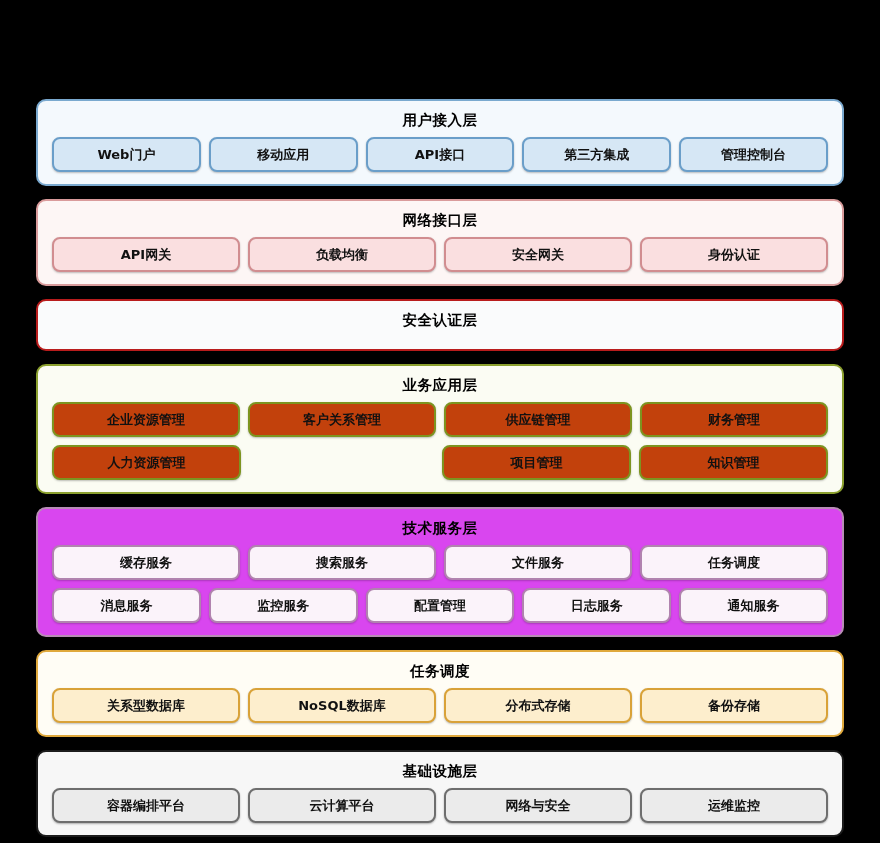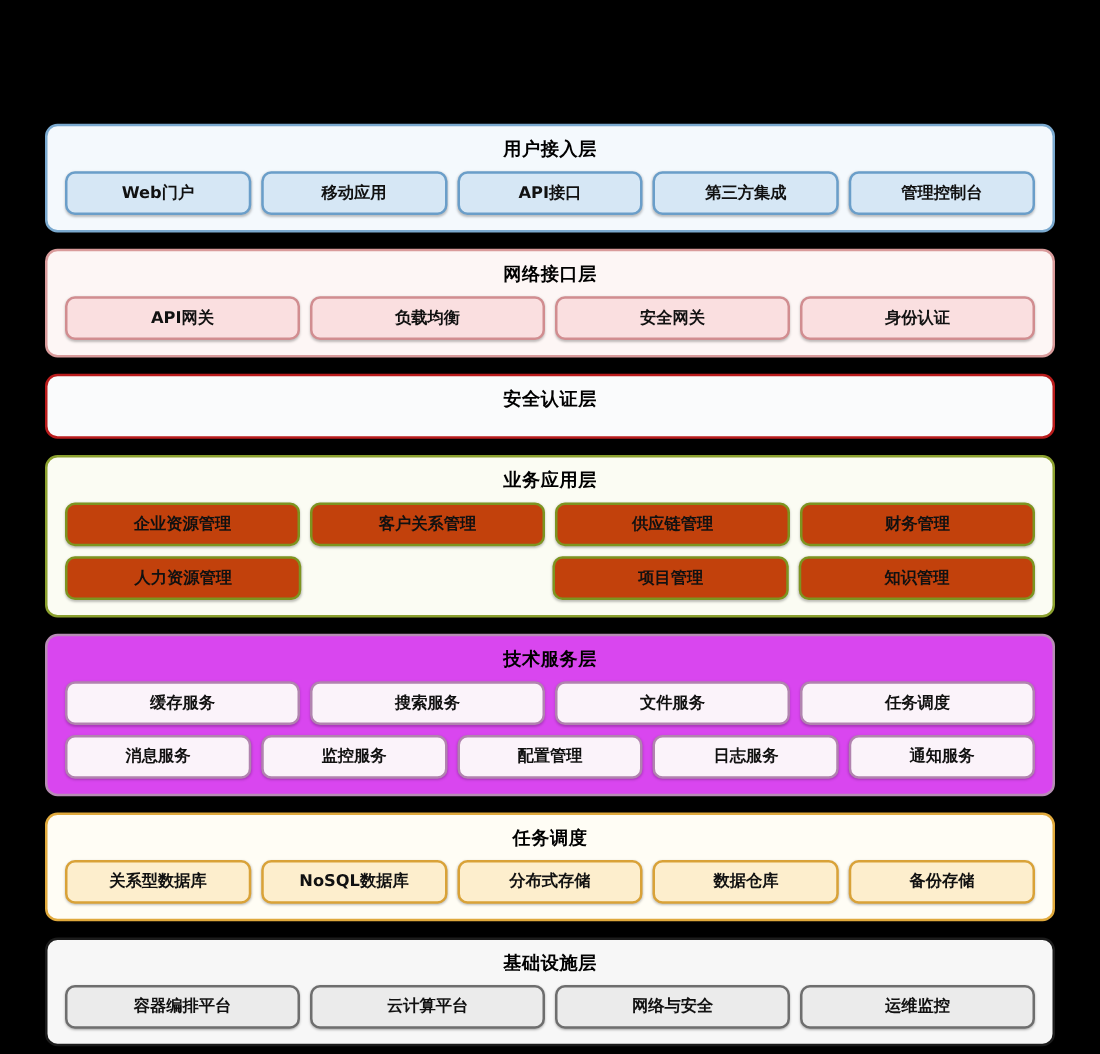--- a/index.html
+++ b/index.html
@@ -211,21 +211,20 @@
       <div class="node">通知服务</div>
     </div>
   </div>
 
   <div class="layer l-data">
     <div class="layer-title">任务调度</div>
     <div class="node-row">
       <div class="node">关系型数据库</div>
       <div class="node">NoSQL数据库</div>
       <div class="node">分布式存储</div>
-      <div class="node">数据仓库</div>
       <div class="node">备份存储</div>
     </div>
   </div>
 
   <div class="layer l-infra">
     <div class="layer-title">基础设施层</div>
     <div class="node-row">
       <div class="node">容器编排平台</div>
       <div class="node">云计算平台</div>
       <div class="node">网络与安全</div>

